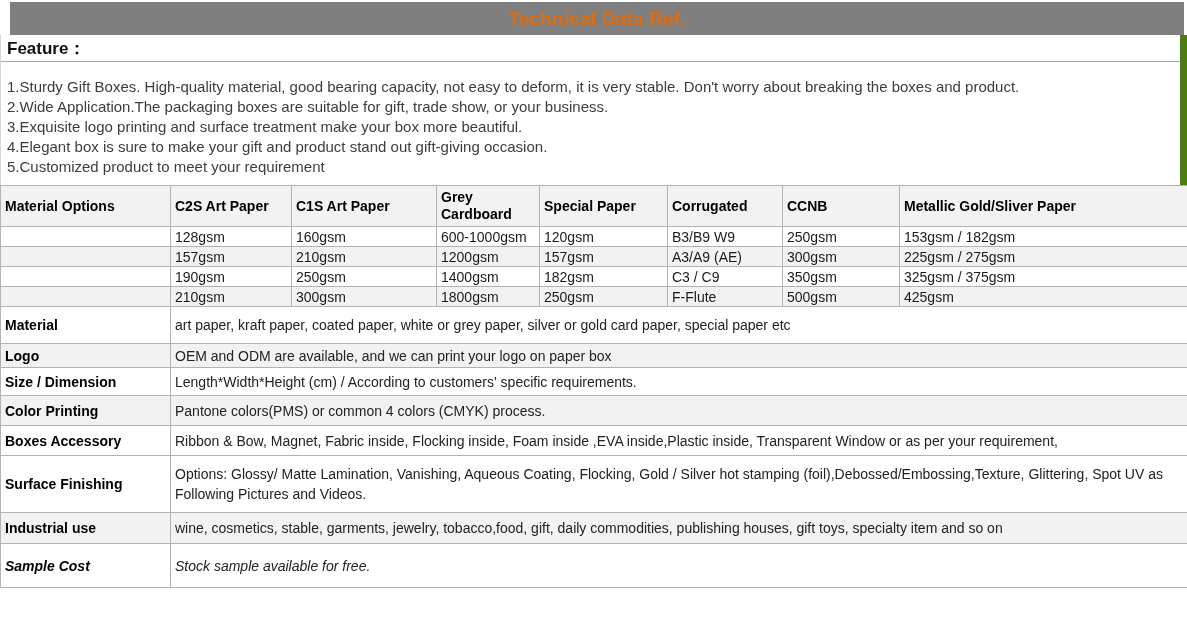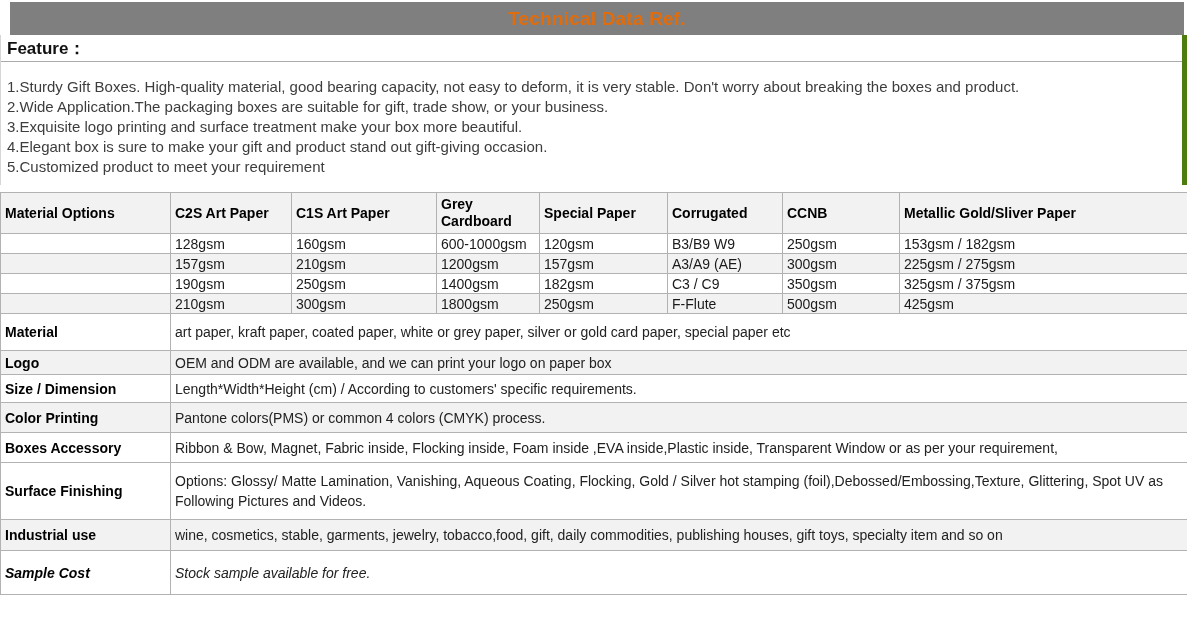--- a/index.html
+++ b/index.html
@@ -25,21 +25,21 @@
     background:var(--title-bar-bg);
     display:flex;align-items:center;justify-content:center;
   }
   .title-bar h1{
     font-size:19px;font-weight:bold;
     color:var(--title-color);
     letter-spacing:0.2px;
   }
   .feature-block{
     border-left:1px solid #d6d6d6;
-    border-right:5px solid #4d7c0f;
+    border-right:7px solid #4d7c0f;
   }
   .feature-heading{
     height:27px;
     border-bottom:1px solid #ababab;
     display:flex;align-items:center;
     padding-left:6px;
     font-size:17px;font-weight:bold;color:#111;
   }
   .feature-list{
     padding:15px 0 8px 6px;
@@ -48,21 +48,21 @@
   .feature-list li{
     font-size:15px;
     line-height:20px;
     color:var(--text);
     white-space:nowrap;
   }
   table.spec{
     width:1187px;
     border-collapse:collapse;
     table-layout:fixed;
-    margin-top:7px;
+    margin-top:0;
   }
   table.spec td,table.spec th{
     border:1px solid var(--border);
     padding:1px 4px;
     text-align:left;
     vertical-align:middle;
     font-size:14px;
     overflow:hidden;
   }
   table.spec th{

